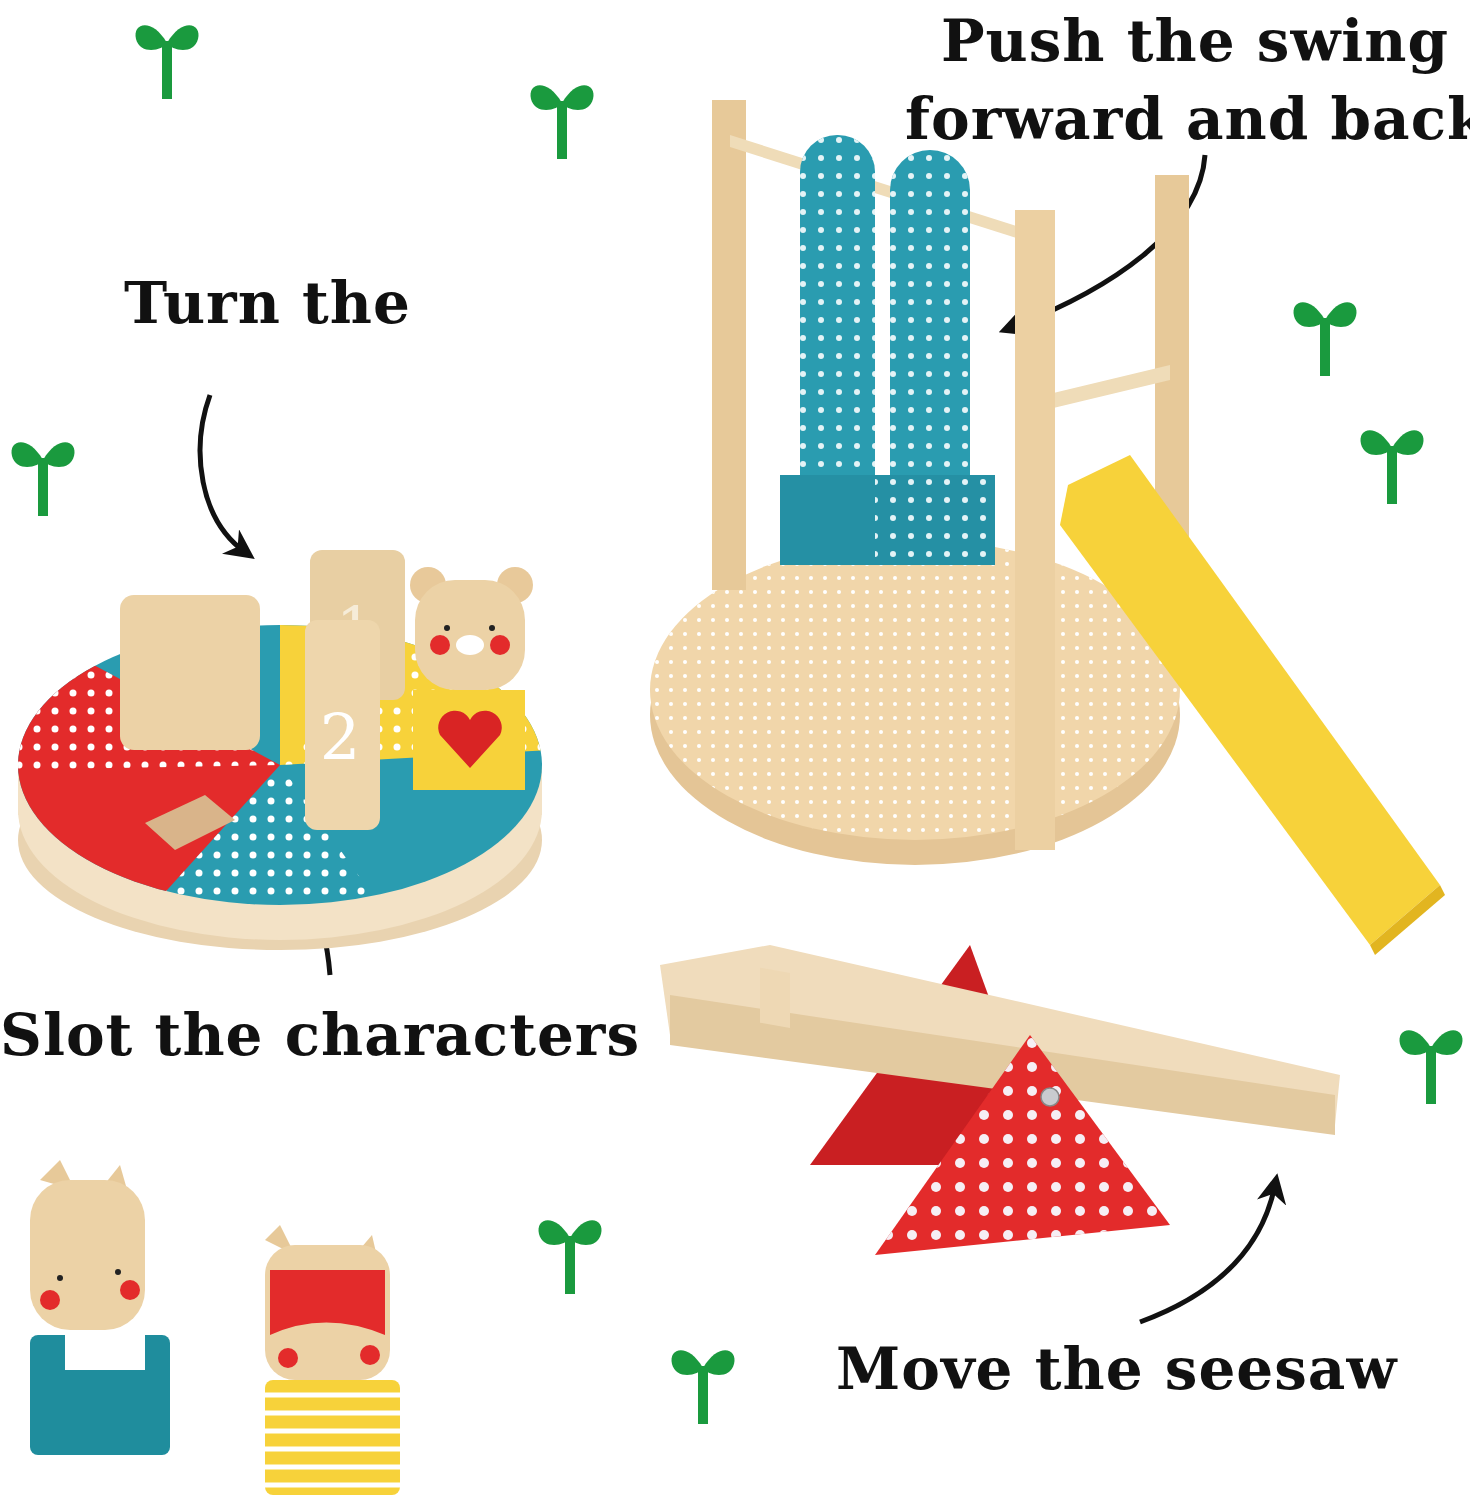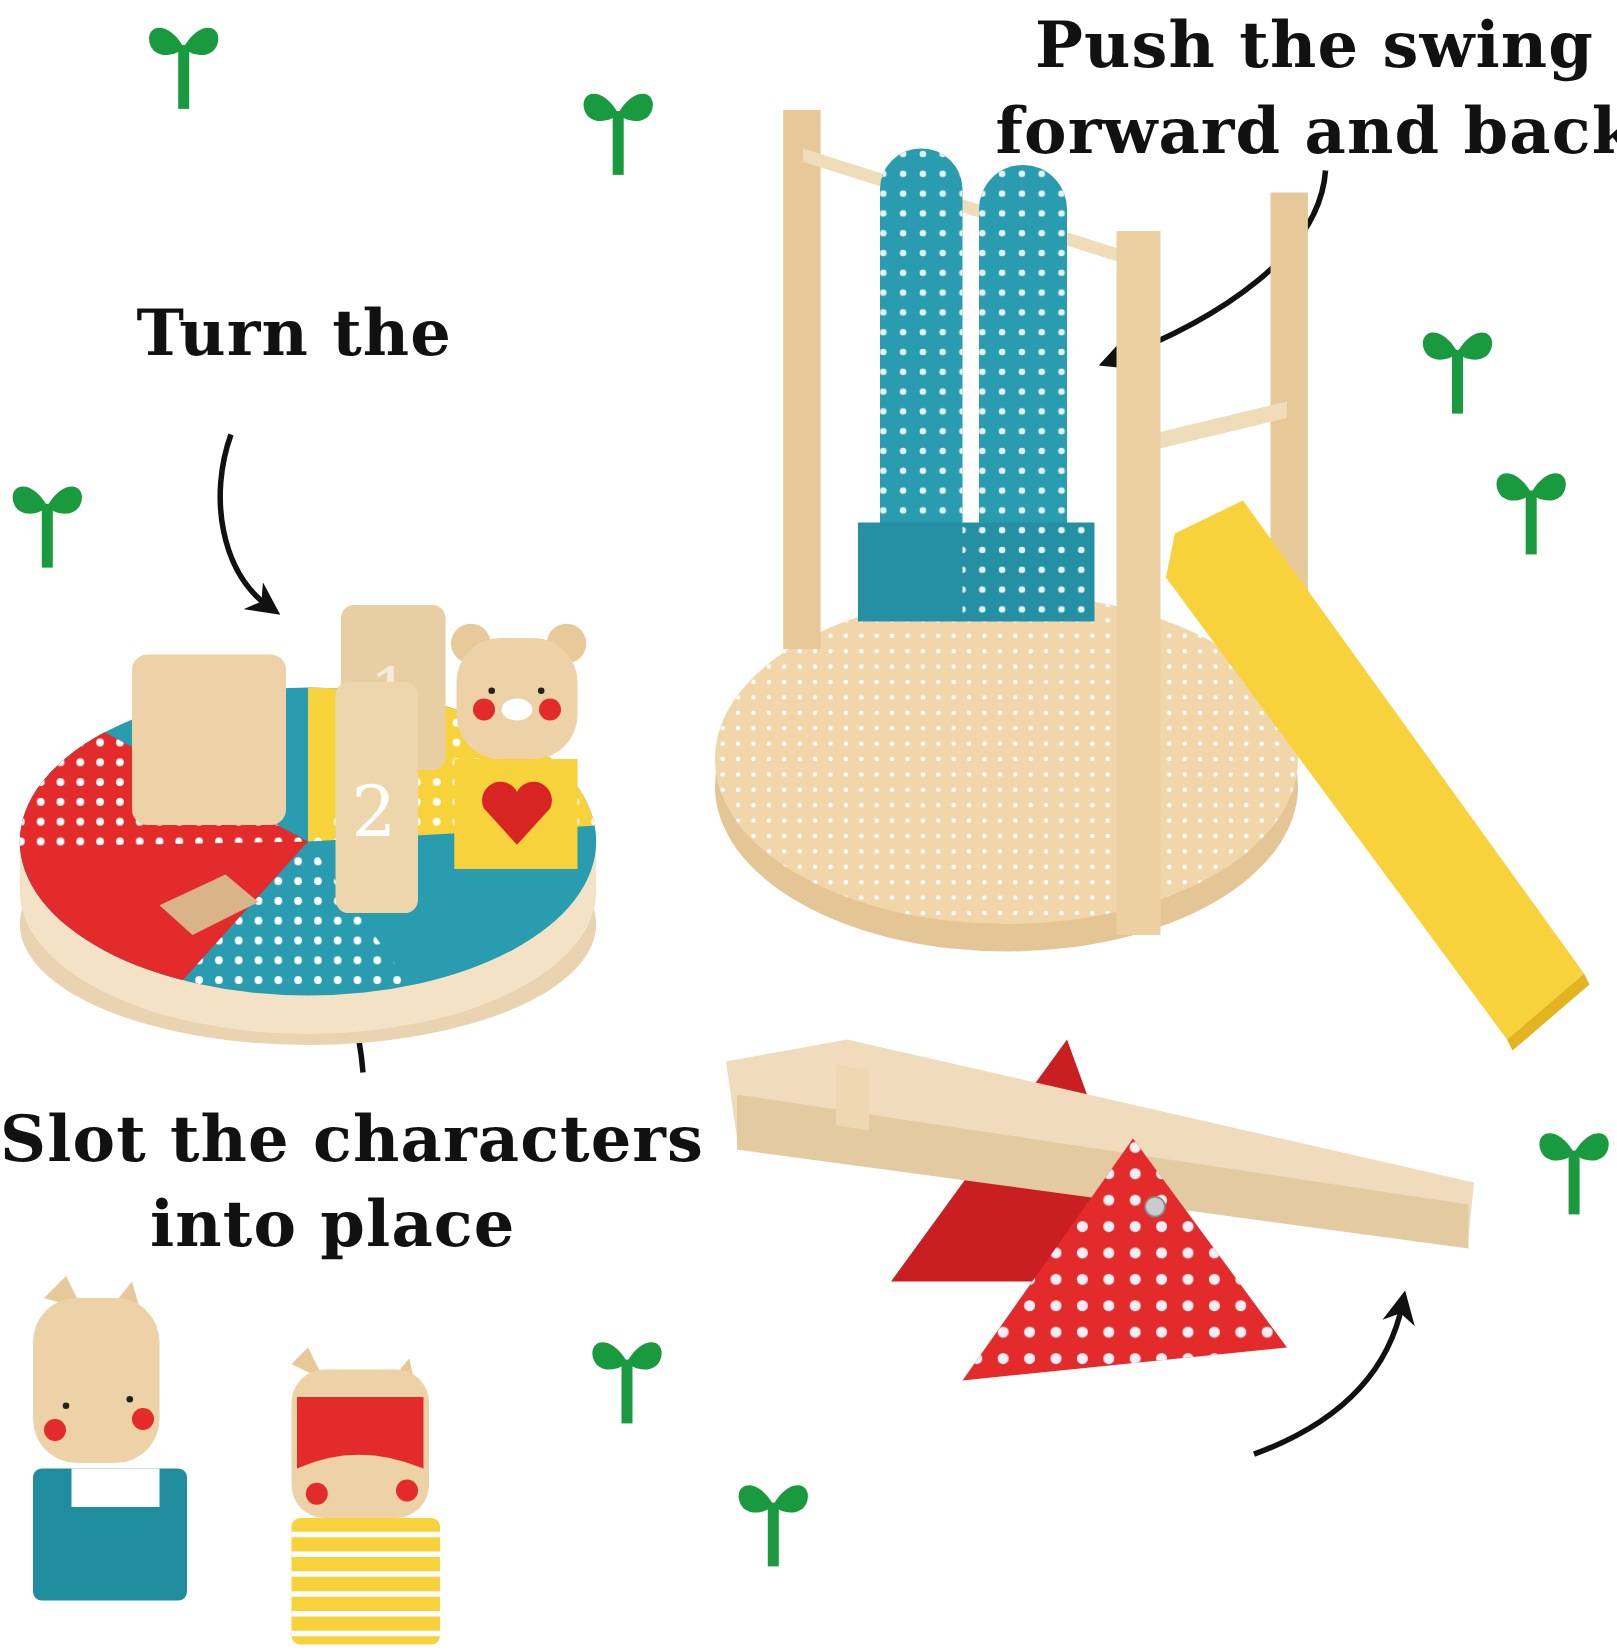--- a/index.html
+++ b/index.html
@@ -18,24 +18,24 @@
   <span>Push the swing</span>
   <span>forward and back</span>
 </div>
 
 <div class="caption" style="left:0px; top:216px; width:535px;margin-top:48px;">
   <span>Turn the</span>
 </div>
 
 <div class="caption" style="left:0px; top:996px; width:605px;">
   <span>Slot the characters</span>
-  <span>into place</span>
 </div>
 
 <div class="caption" style="left:836px; top:1330px; width:545px;">
+  <span>Move the seesaw</span>
 </div>
 
 <div id="sprouts">
     <div class="abs" style="left: 132px; top: 15px;"><svg width="70" height="85" viewBox="0 0 70 85">
         <path d="M35,28 C20,2 0,8 4,24 C8,40 30,36 35,28 Z" fill="#1a9a3e"></path>
         <path d="M35,28 C50,2 70,8 66,24 C62,40 40,36 35,28 Z" fill="#1a9a3e"></path>
         <rect x="30" y="26" width="10" height="58" fill="#1a9a3e"></rect>
       </svg></div>
     <div class="abs" style="left: 527px; top: 75px;"><svg width="70" height="85" viewBox="0 0 70 85">
         <path d="M35,28 C20,2 0,8 4,24 C8,40 30,36 35,28 Z" fill="#1a9a3e"></path>

